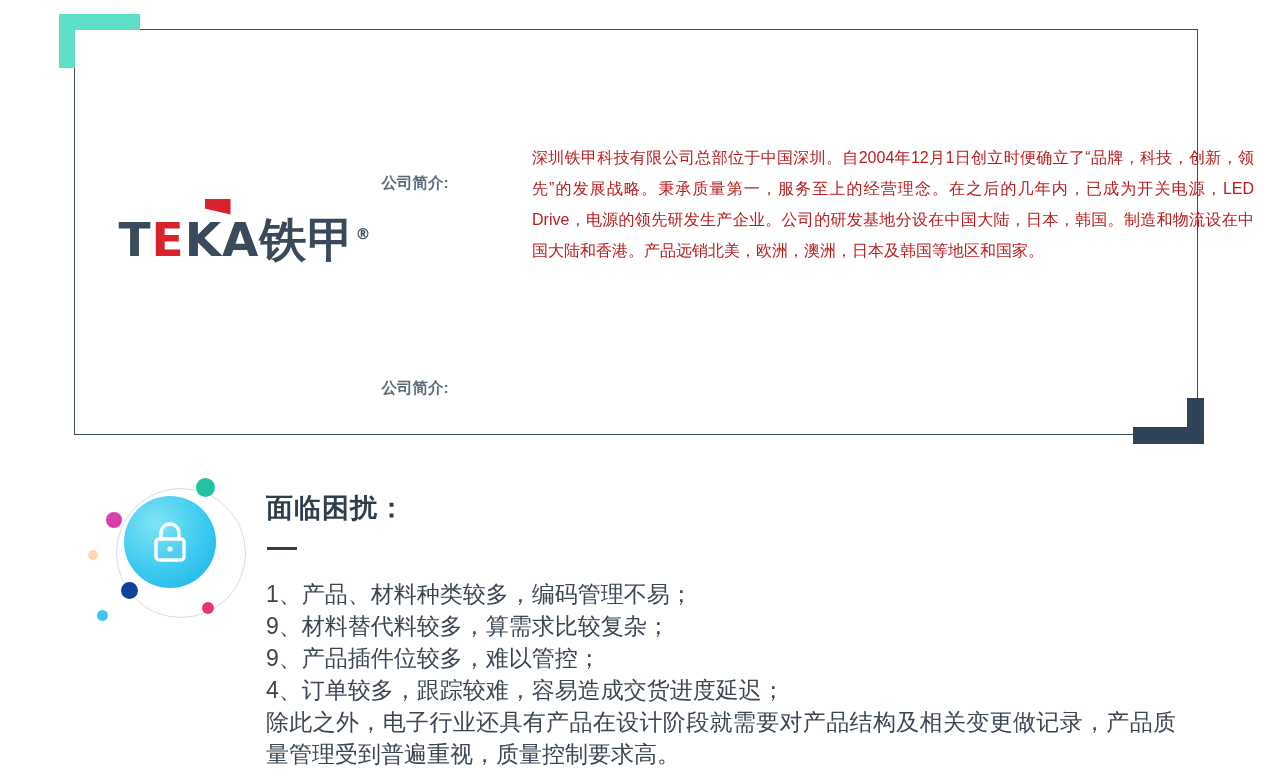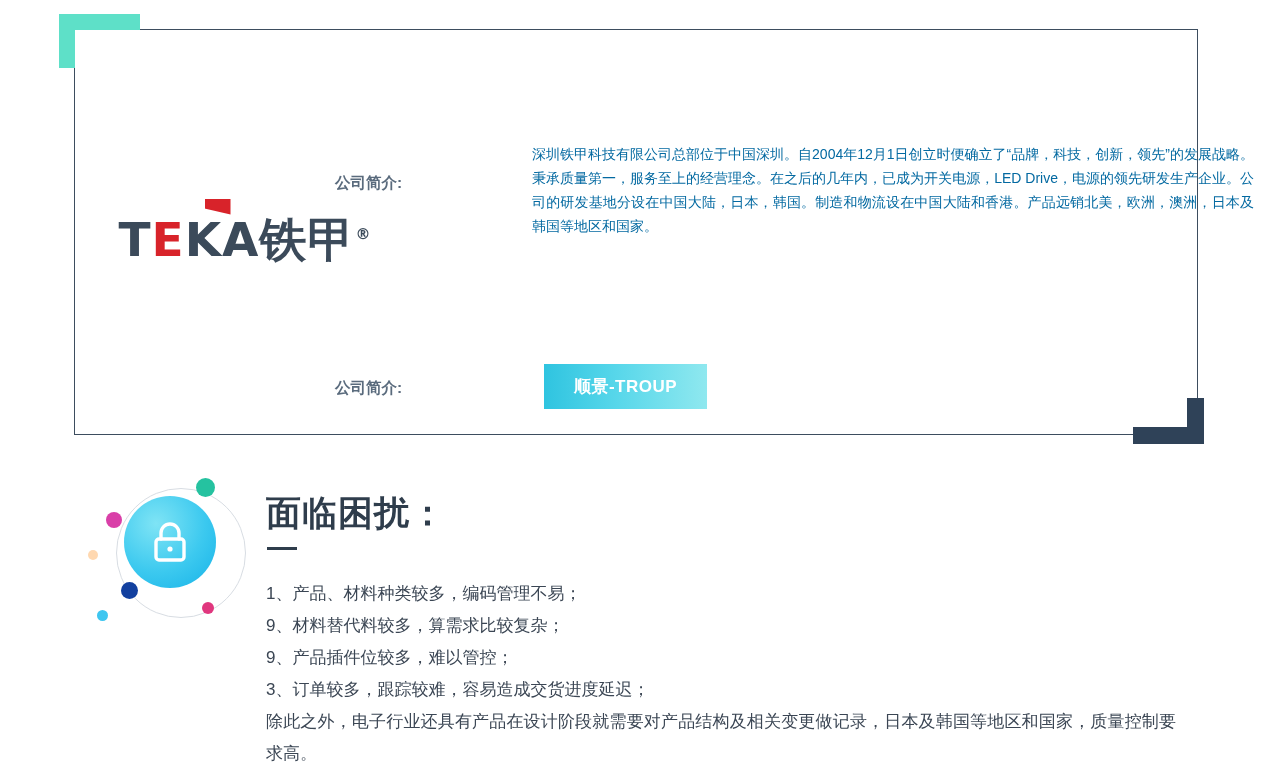--- a/index.html
+++ b/index.html
@@ -101,43 +101,43 @@
     background: #d8232a;
     clip-path: polygon(0 0, 100% 0, 100% 100%, 0 62%);
   }
 
   
   .field-label {
     position: absolute;
     font-size: 15.5px;
     font-weight: bold;
     color: #5a6b7d;
-    text-align: left;
+    text-align: center;
     width: 160px;
   }
   #label-intro { left: 260px; top: 143px; }
   #label-product { left: 260px; top: 348px; }
 
   #company-title {
     position: absolute;
     left: 457px;
     top: 57px;
     font-size: 25px;
     font-weight: bold;
     color: #2f3d4c;
     letter-spacing: 0.5px;
   }
   #company-intro {
     position: absolute;
     left: 457px;
     top: 112px;
     width: 722px;
-    font-size: 14px;
-    line-height: 24px;
-    color: #0369a1;
+    font-size: 16px;
+    line-height: 31px;
+    color: #b91c1c;
     text-align: justify;
     text-justify: inter-ideograph;
   }
   #product-chip {
     position: absolute;
     left: 469px;
     top: 334px;
     width: 163px;
     height: 45px;
     background: linear-gradient(90deg, #2fc4e0 0%, #58d7ea 45%, #8fe8ef 100%);
@@ -190,39 +190,39 @@
   #lock-circle svg { display: block; }
   .dot {
     position: absolute;
     border-radius: 50%;
   }
 
   #trouble-title {
     position: absolute;
     left: 266px;
     top: 30px;
-    font-size: 35px;
+    font-size: 27px;
     font-weight: bold;
     color: #2f3d4c;
     letter-spacing: 1px;
   }
   #trouble-rule {
     position: absolute;
     left: 267px;
     top: 87px;
     width: 30px;
     height: 3px;
     background: #2f3d4c;
   }
   #trouble-list {
     position: absolute;
     left: 266px;
     top: 118px;
     width: 910px;
-    font-size: 17px;
+    font-size: 23px;
     line-height: 32px;
     color: #3b4654;
   }
   #trouble-list .line {
     white-space: nowrap;
   }
   #trouble-note {
     margin-top: 0;
     white-space: normal;
     text-align: justify;
@@ -239,21 +239,20 @@
       <span id="logo-flag"></span>
       <span>T<span class="k-red">E</span>KA</span><span>铁甲</span><span id="logo-reg">®</span>
     </div>
   </div>
 
   <div class="field-label" id="label-intro">公司简介:</div>
   <div class="field-label" id="label-product">公司简介:</div>
 
   <div id="company-intro">深圳铁甲科技有限公司总部位于中国深圳。自2004年12月1日创立时便确立了“品牌，科技，创新，领先”的发展战略。秉承质量第一，服务至上的经营理念。在之后的几年内，已成为开关电源，LED Drive，电源的领先研发生产企业。公司的研发基地分设在中国大陆，日本，韩国。制造和物流设在中国大陆和香港。产品远销北美，欧洲，澳洲，日本及韩国等地区和国家。</div>
 
-  <div id="product-chip">顺景-TROUP</div>
 </div>
 <div id="corner-teal"></div>
 <div id="corner-dark"></div>
 
 <div id="trouble-section">
 
   <div id="lock-graphic">
     <div id="lock-ring"></div>
     <div id="lock-circle">
       <svg width="44" height="48" viewBox="0 0 44 48" aria-hidden="true">
@@ -270,16 +269,16 @@
     <span class="dot" style="left:0px; top:80px; width:10px; height:10px; background:#ffd8b0;"></span>
   </div>
 
   <div id="trouble-title">面临困扰：</div>
   <div id="trouble-rule"></div>
 
   <div id="trouble-list">
     <div class="line">1、产品、材料种类较多，编码管理不易；</div>
     <div class="line">9、材料替代料较多，算需求比较复杂；</div>
     <div class="line">9、产品插件位较多，难以管控；</div>
-    <div class="line">3、订单较多，跟踪较难，容易造成交货进度延迟；</div>
-    <div id="trouble-note">除此之外，电子行业还具有产品在设计阶段就需要对产品结构及相关变更做记录，日本及韩国等地区和国家，质量控制要求高。</div>
+    <div class="line">4、订单较多，跟踪较难，容易造成交货进度延迟；</div>
+    <div id="trouble-note">除此之外，电子行业还具有产品在设计阶段就需要对产品结构及相关变更做记录，产品质量管理受到普遍重视，质量控制要求高。</div>
   </div>
 </div>
 
 </body></html>

